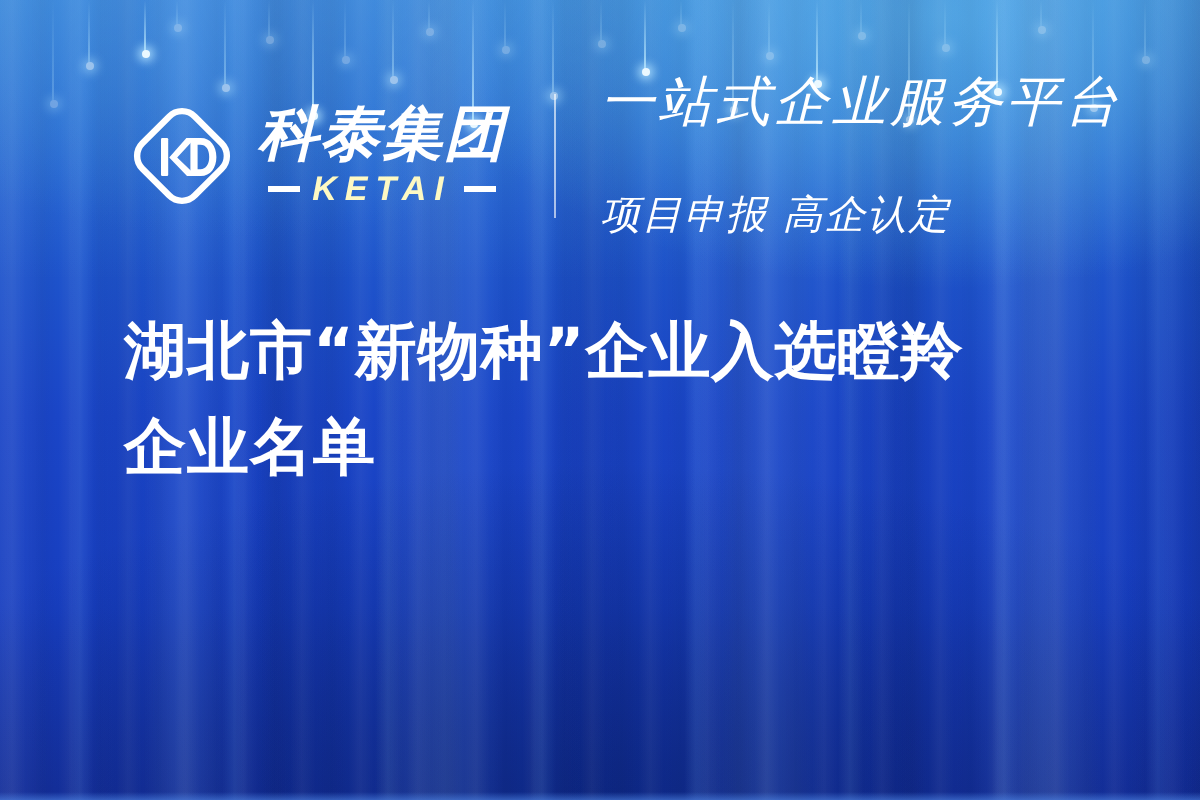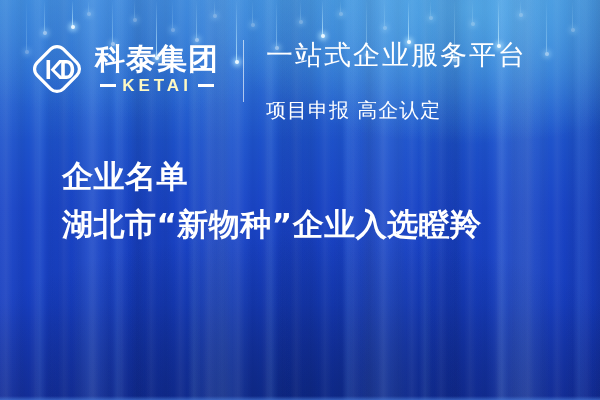--- a/index.html
+++ b/index.html
@@ -104,23 +104,24 @@
   .streak.dim { opacity: 0.55; }
   .streak.faint { opacity: 0.33; }
 
   
   .header {
     position: absolute;
     left: 0; right: 0;
     top: 40px;
     height: 76px;
     display: flex;
-    align-items: flex-start;
-    padding-left: 28px;
+    align-items: center;
+    padding-left: 62px;
     box-sizing: border-box;
+    font-style: italic;
   }
 
   .logo-block {
     display: flex;
     align-items: center;
     gap: 9px;
   }
 
   .logo-mark {
     width: 58px;
@@ -279,17 +280,17 @@
 
     <div class="divider"></div>
 
     <div class="taglines">
       <div class="tagline-main">一站式企业服务平台</div>
       <div class="tagline-sub">项目申报 高企认定</div>
     </div>
   </div>
 
   <div class="title">
+    <span class="title-line">湖北市“新物种”企业入选瞪羚</span>
     <span class="title-line">企业名单</span>
-    <span class="title-line">湖北市“新物种”企业入选瞪羚</span>
   </div>
 
 </div>
 
 </body></html>

